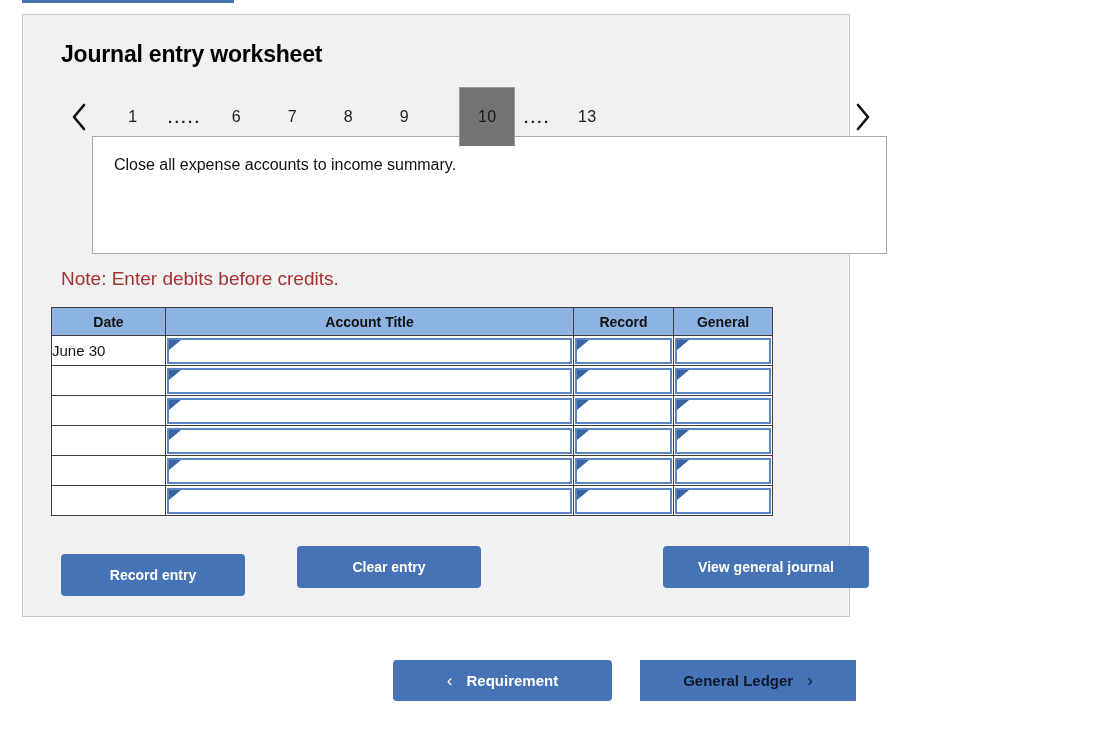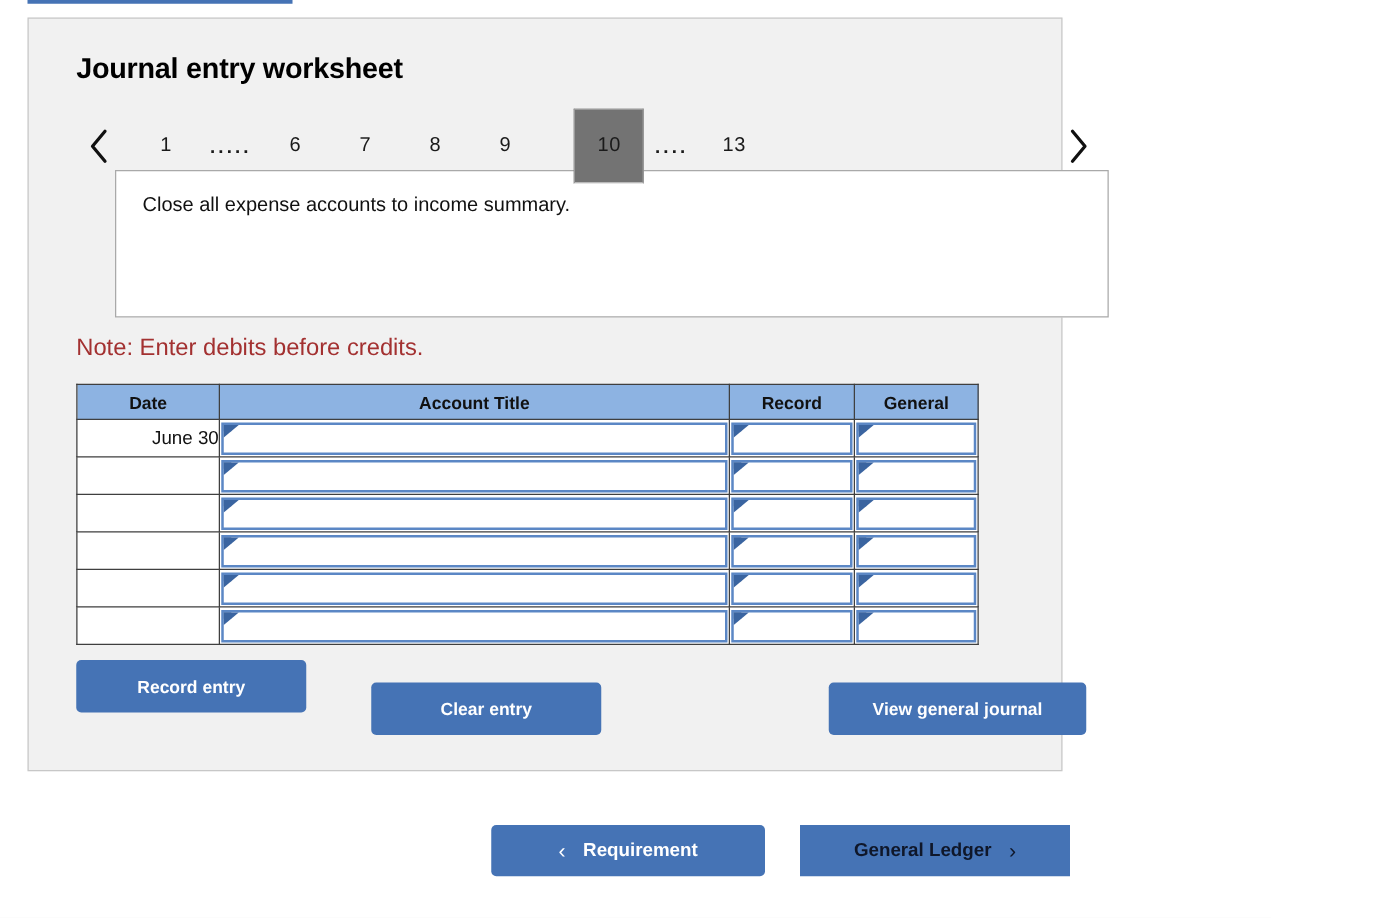--- a/index.html
+++ b/index.html
@@ -112,21 +112,21 @@
   #note-text {
     position: absolute;
     left: 38px; top: 253px;
     font-size: 19px;
     color: #a33131;
   }
 
   
   #journal-table {
     position: absolute;
-    left: 38px; top: 292px;
+    left: 28px; top: 292px;
     border-collapse: collapse;
     table-layout: fixed;
   }
   #journal-table th {
     background: #8db3e2;
     border: 1px solid #3f3f3f;
     font-size: 14px;
     font-weight: bold;
     color: #111111;
     height: 28px;
@@ -139,21 +139,21 @@
     height: 30px;
     padding: 0;
     vertical-align: middle;
   }
   th.col-date, td.col-date   { width: 114px; }
   th.col-acct, td.col-acct   { width: 408px; }
   th.col-debit, td.col-debit { width: 100px; }
   th.col-credit,td.col-credit{ width: 99px; }
 
   .date-cell {
-    text-align: right;
+    text-align: left;
     font-size: 15px;
     color: #111111;
   }
 
   
   .field {
     position: relative;
     margin: 1px;
     height: 26px;
     border: 2px solid #5b87c5;
@@ -177,21 +177,21 @@
     border: none;
     border-radius: 4px;
     font-family: "Liberation Sans", sans-serif;
     font-size: 14px;
     font-weight: bold;
     cursor: pointer;
     display: flex;
     align-items: center;
     justify-content: center;
   }
-  #btn-record { left: 38px;  top: 513px; width: 184px; height: 42px; }
+  #btn-record { left: 38px;  top: 539px; width: 184px; height: 42px; }
   #btn-clear  { left: 274px; top: 531px; width: 184px; height: 42px; }
   #btn-view   { left: 640px; top: 531px; width: 206px; height: 42px; }
 
   
   #footer-nav { position: absolute; left: 0; top: 0; }
   #btn-requirement {
     position: absolute; left: 393px; top: 660px;
     width: 219px; height: 41px;
     background: #4573b5; color: #fff;
     border: none; border-radius: 4px;

